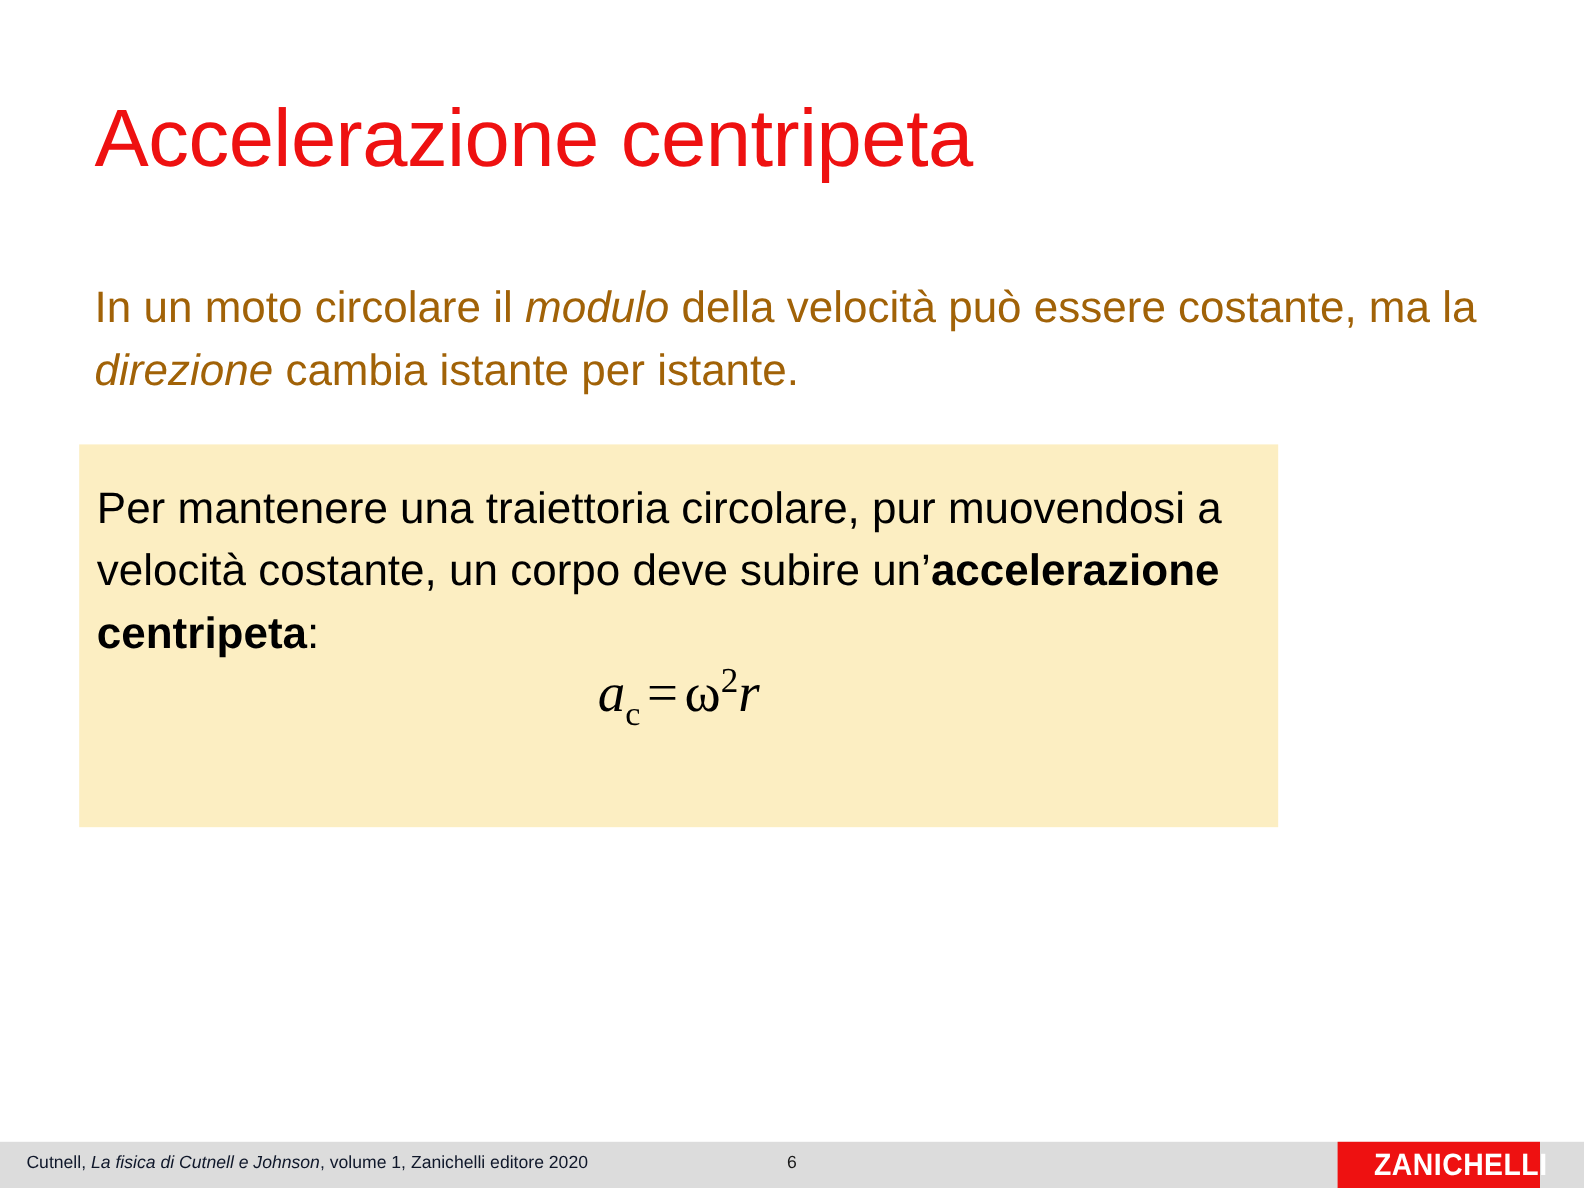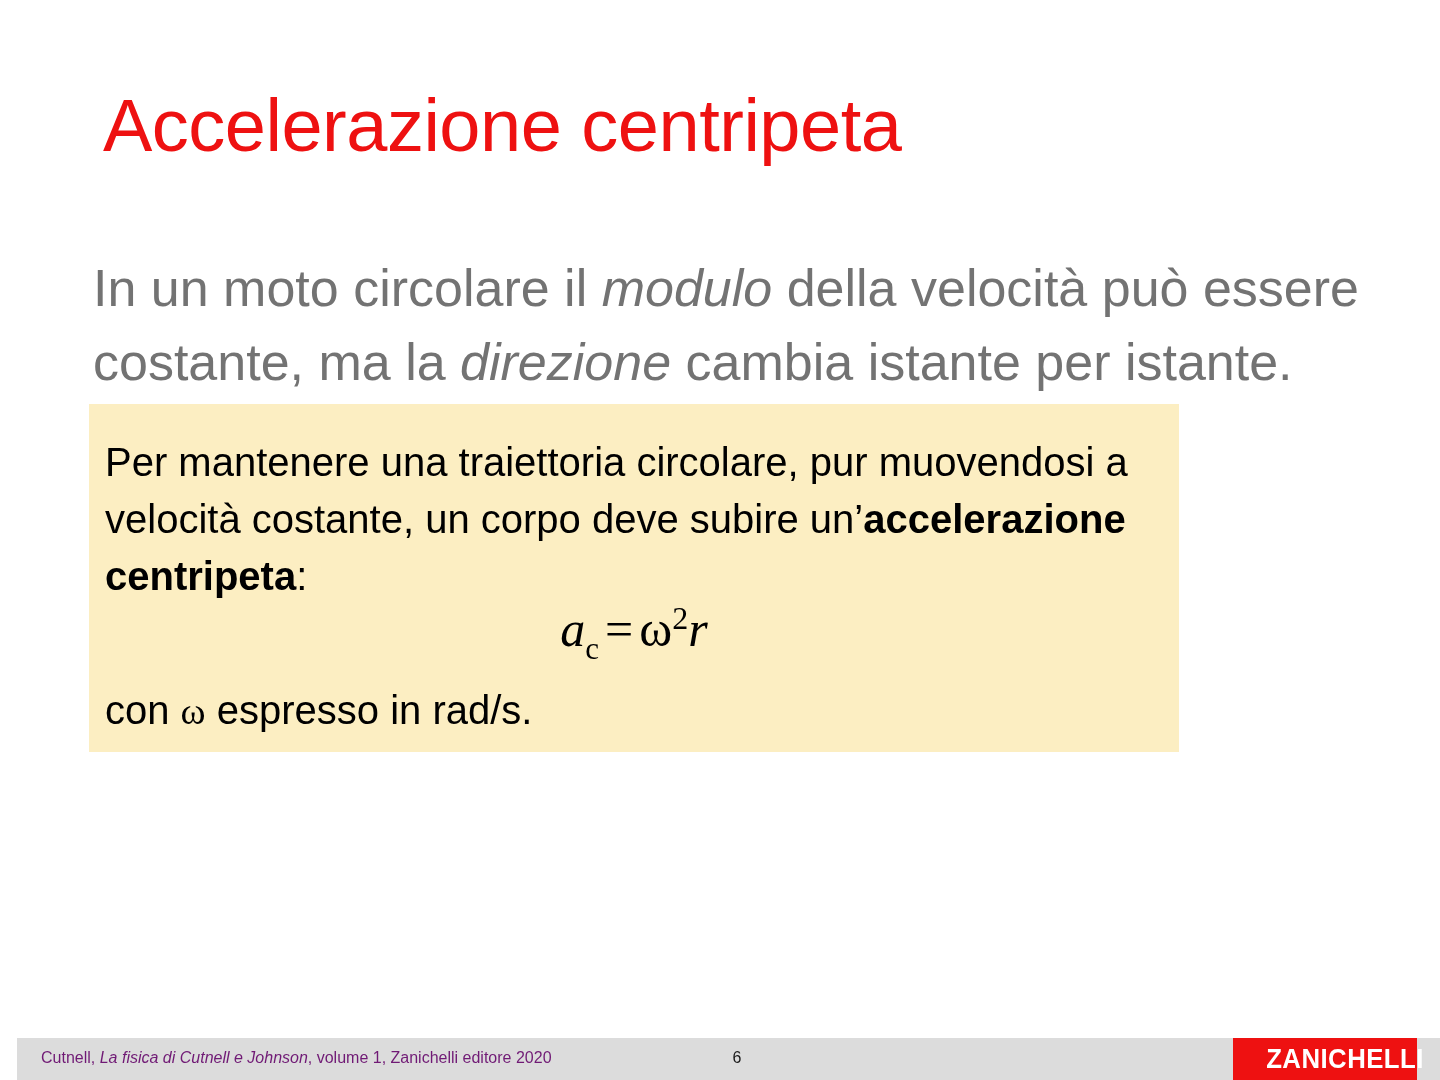--- a/index.html
+++ b/index.html
@@ -13,47 +13,46 @@
     position: relative;
     overflow: hidden;
     font-family: "Liberation Sans", sans-serif;
     -webkit-font-smoothing: antialiased;
   }
 
   .slide {
     position: absolute;
     inset: 0;
     background: #ffffff;
-    margin-left: 17px;
   }
 
   
   .slide-title {
     position: absolute;
     left: 86px;
     top: 86px;
     width: 1280px;
     font-family: "Liberation Sans", sans-serif;
     font-size: 74px;
     font-weight: 400;
     line-height: 1.08;
     color: #ee1111;
     letter-spacing: -0.5px;
     white-space: nowrap;
   }
 
   
   .intro-block {
     position: absolute;
-    left: 76px;
+    left: 86px;
     top: 252px;
     width: 1290px;
-    font-size: 52px;
+    font-size: 40px;
     line-height: 1.42;
-    color: #737373;
+    color: #a16207;
   }
   .intro-block em { font-style: italic; }
 
   
   .callout {
     position: absolute;
     left: 72px;
     top: 404px;
     width: 1090px;
     height: 348px;
@@ -118,21 +117,21 @@
     top: 1038px;
     width: 1440px;
     height: 42px;
     background: #dcdcdc;
   }
   .footer-credit {
     position: absolute;
     left: 24px;
     top: 11px;
     font-size: 16px;
-    color: #701a75;
+    color: #0f172a;
     white-space: nowrap;
   }
   .footer-credit em { font-style: italic; }
   .footer-page {
     position: absolute;
     left: 0;
     top: 11px;
     width: 1440px;
     text-align: center;
     font-size: 16px;
@@ -177,23 +176,20 @@
   <div class="callout">
 
     <div class="callout-text">
       <span>Per mantenere una traiettoria circolare, pur muovendosi a velocità costante, un corpo deve subire un’</span><b>accelerazione centripeta</b><span>:</span>
     </div>
 
     <div class="formula">
       <span class="ital">a</span><sub>c</sub><span class="eq upr">=</span><span class="upr">ω</span><sup>2</sup><span class="ital">r</span>
     </div>
 
-    <div class="callout-tail">
-      <span>con </span><span class="omega">ω</span><span> espresso in rad/s.</span>
-    </div>
 
   </div>
 
   <div class="footer-bar">
     <div class="footer-credit">
       <span>Cutnell, </span><em>La fisica di Cutnell e Johnson</em><span>, volume 1, Zanichelli editore 2020</span>
     </div>
     <div class="footer-page">6</div>
   </div>
 

